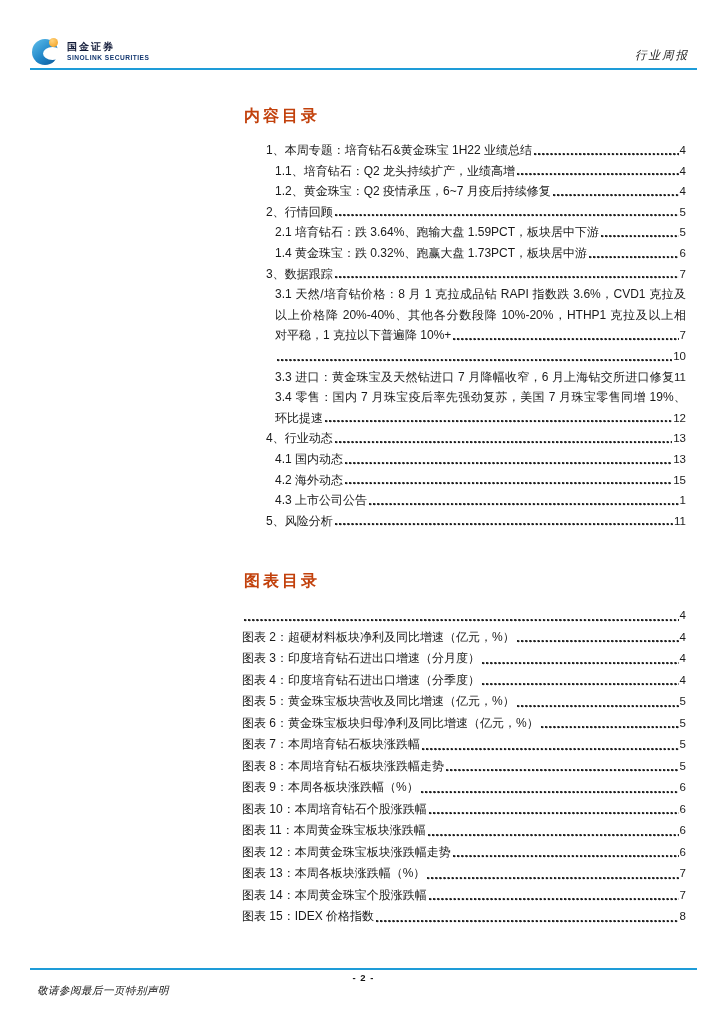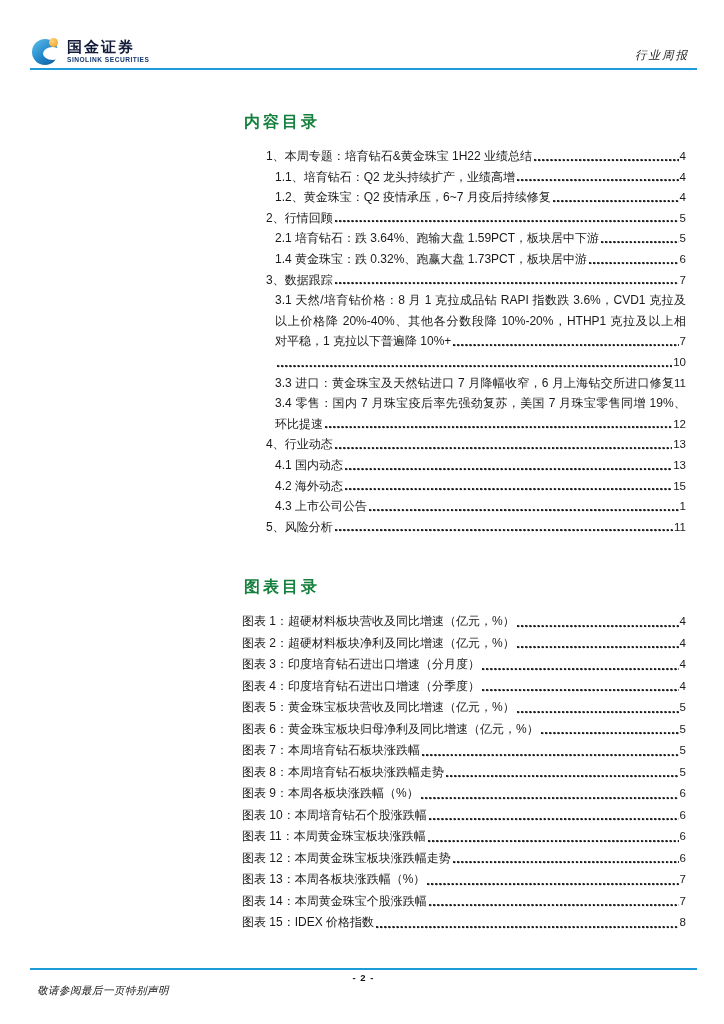--- a/index.html
+++ b/index.html
@@ -31,33 +31,33 @@
   }
   .logo-notch {
     position: absolute; left: 11px; top: 9px; width: 19px; height: 13px;
     background: #ffffff; border-radius: 50%;
   }
   .logo-dot {
     position: absolute; right: 2px; top: 0; width: 9px; height: 9px; border-radius: 50%;
     background: radial-gradient(circle at 35% 30%, #ffd37d, #f09c1a);
   }
   .brand { display: flex; flex-direction: column; line-height: 1; }
-  .brand-cn { font-size: 15px; font-weight: bold; letter-spacing: 2px; color: #111a38; }
+  .brand-cn { font-size: 10px; font-weight: bold; letter-spacing: 2px; color: #111a38; }
   .brand-en { font-size: 6.6px; font-weight: bold; color: #12366f; letter-spacing: 0.5px; margin-top: 3px; }
   .report-type {
     position: absolute; right: 8px; bottom: 5px;
     font-family: "Liberation Serif", serif; font-style: italic;
     font-size: 11.5px; letter-spacing: 2px; color: #1a1a1a;
   }
 
   
   .content { position: absolute; left: 242px; top: 106px; width: 444px; }
   .sec-title {
     font-size: 16px; font-weight: bold; letter-spacing: 3px;
-    margin: 6px 0 13px 2px; color: #15803d;
+    margin: 0 0 13px 2px; color: #c2410c;
   }
   .figures-block { margin-top: 40px; }
 
   .toc-entry { font-size: 12px; line-height: 20.6px; overflow: hidden; margin-left: 24px; }
   .toc-entry.indent { padding-left: 9px; }
   .full-line { text-align: justify; text-align-last: justify; }
   .last-line { display: flex; align-items: baseline; }
   .entry-text { white-space: nowrap; overflow: hidden; }
   .entry-text.stretch { flex: 1; white-space: normal; text-align: justify; text-align-last: justify; }
   .dots {
@@ -217,21 +217,20 @@
             <span class="dots"></span>
             <span class="pagenum">11</span>
           </div>
         </div>
       </div>
 
     <div class="figures-block">
       <h2 class="sec-title">图表目录</h2>
       <div id="figure-entries">
           <div class="fig-entry">
-            <span class="entry-text">图表 1：超硬材料板块营收及同比增速（亿元，%）</span>
             <span class="dots"></span>
             <span class="pagenum">4</span>
           </div>
           <div class="fig-entry">
             <span class="entry-text">图表 2：超硬材料板块净利及同比增速（亿元，%）</span>
             <span class="dots"></span>
             <span class="pagenum">4</span>
           </div>
           <div class="fig-entry">
             <span class="entry-text">图表 3：印度培育钻石进出口增速（分月度）</span>

